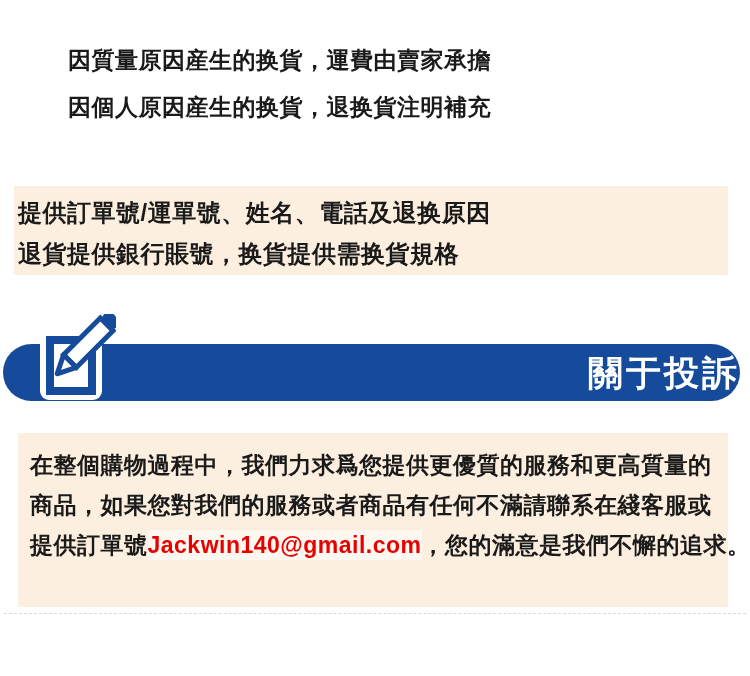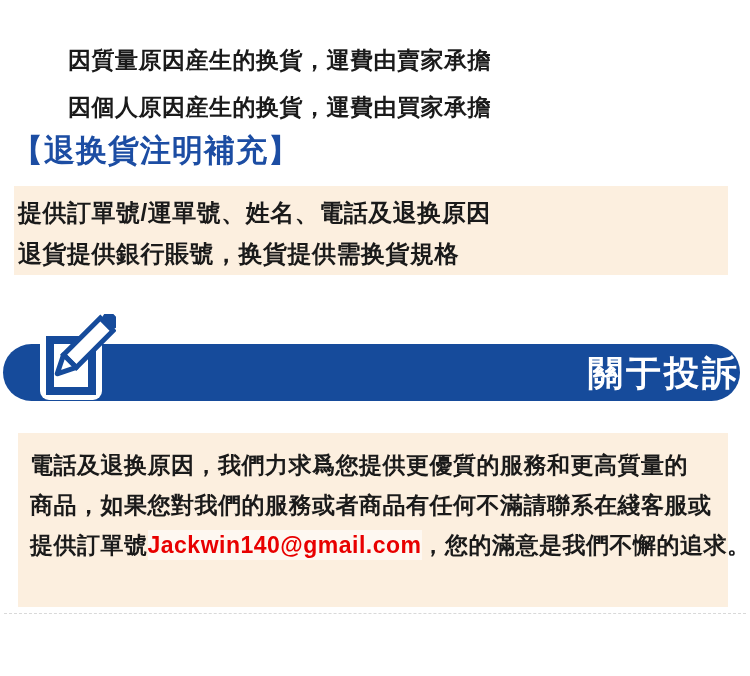--- a/index.html
+++ b/index.html
@@ -122,23 +122,22 @@
     width: 742px;
     border-top: 1px dashed #d9d9d9;
   }
 </style>
 </head>
 <body>
 
 <div class="page">
 
   <p class="intro-line l1">因質量原因産生的换貨，運費由賣家承擔</p>
-  <p class="intro-line l2">因個人原因産生的换貨，運費由買家承擔</p>
+  <p class="intro-line l2">因個人原因産生的换貨，退换貨注明補充</p>
 
-  <h2 class="section-title">【退换貨注明補充】</h2>
 
   <div class="info-panel">
     <div class="panel-line">提供訂單號/運單號、姓名、電話及退换原因</div>
     <div class="panel-line">退貨提供銀行賬號，换貨提供需换貨規格</div>
   </div>
 
   <div class="banner">
     <div class="banner-title">關于投訴</div>
   </div>
 
@@ -146,20 +145,20 @@
     <rect x="2" y="16" width="62" height="70" rx="9" fill="#ffffff"></rect>
     <rect x="12" y="26" width="42" height="51" fill="none" stroke="#164b9b" stroke-width="8"></rect>
     <g transform="rotate(45 39 40)">
       <rect x="30" y="-14" width="18" height="13" rx="6" fill="#164b9b"></rect>
       <rect x="30" y="-2" width="18" height="52" fill="#ffffff" stroke="#164b9b" stroke-width="5"></rect>
       <polygon points="30,50 48,50 39,68" fill="#ffffff" stroke="#164b9b" stroke-width="5" stroke-linejoin="round"></polygon>
     </g>
   </svg>
 
   <div class="complaint-box">
-    <div class="c-line">電話及退换原因，我們力求爲您提供更優質的服務和更高質量的</div>
+    <div class="c-line">在整個購物過程中，我們力求爲您提供更優質的服務和更高質量的</div>
     <div class="c-line">商品，如果您對我們的服務或者商品有任何不滿請聯系在綫客服或</div>
     <div class="c-line"><span>提供訂單號</span><span class="email-link">Jackwin140@gmail.com</span><span>，您的滿意是我們不懈的追求。</span></div>
   </div>
 
   <div class="dashed-divider"></div>
 
 </div>
 
 </body></html>

